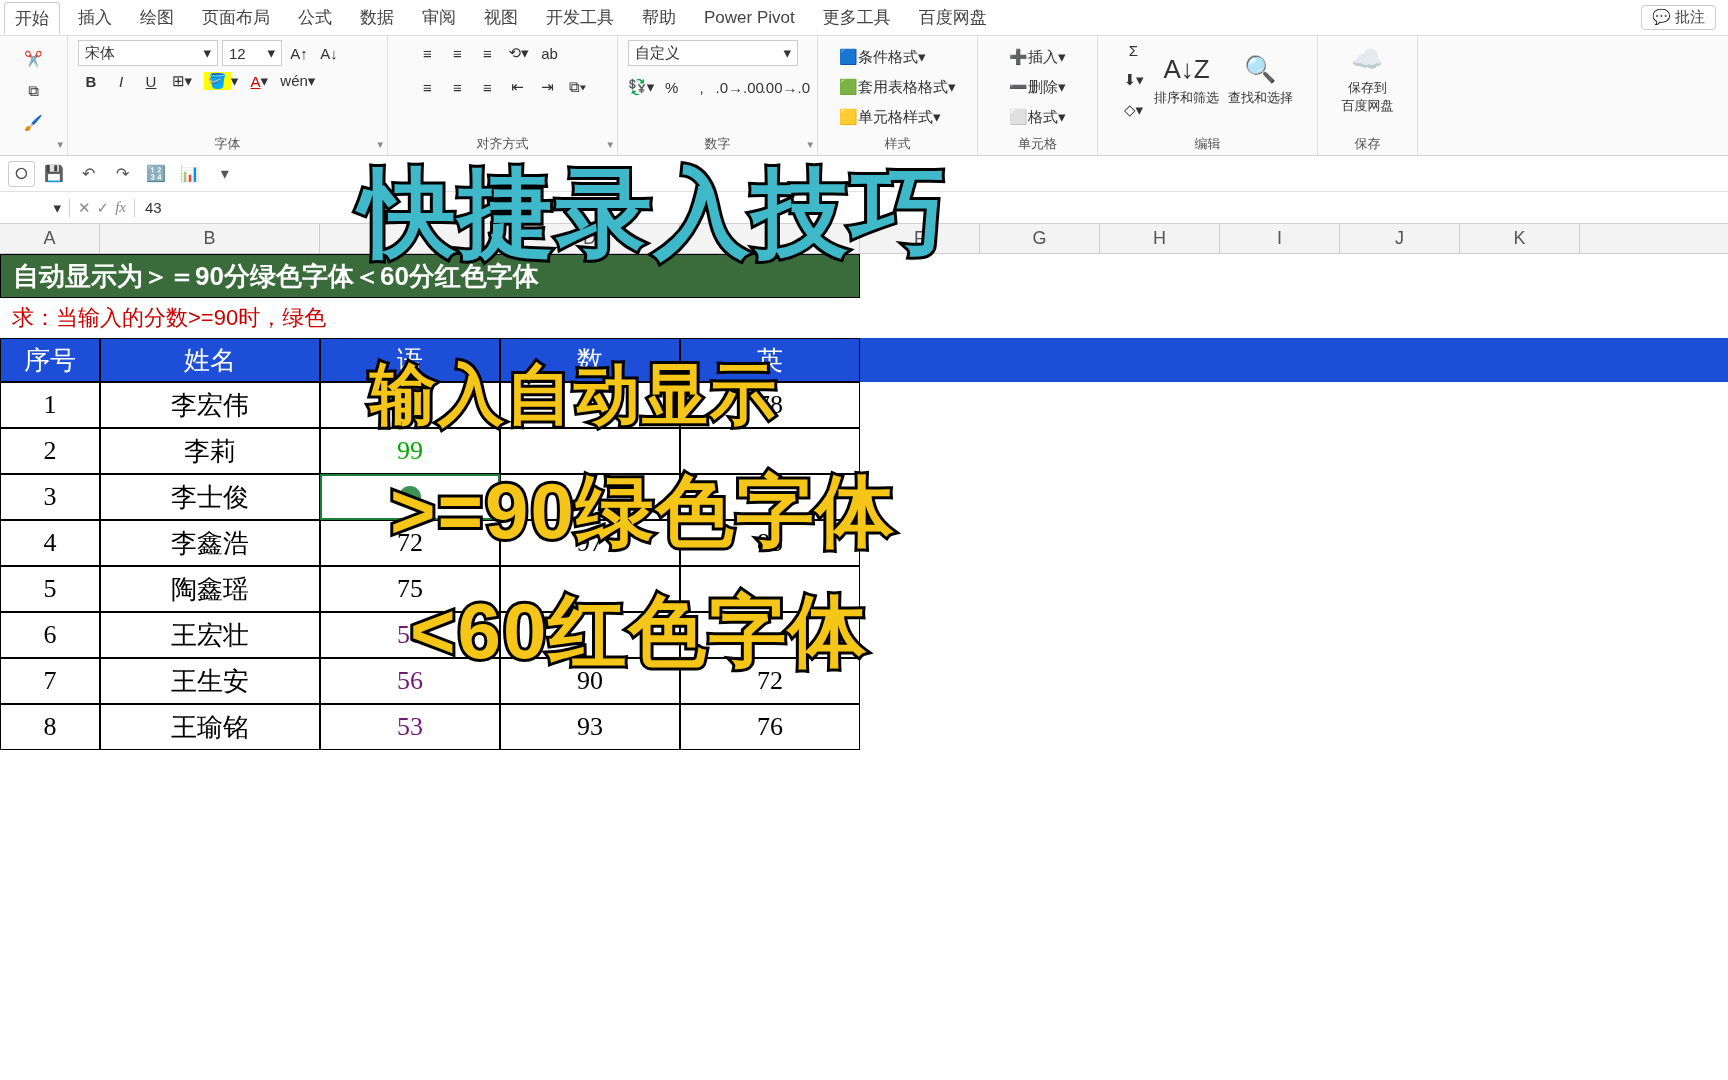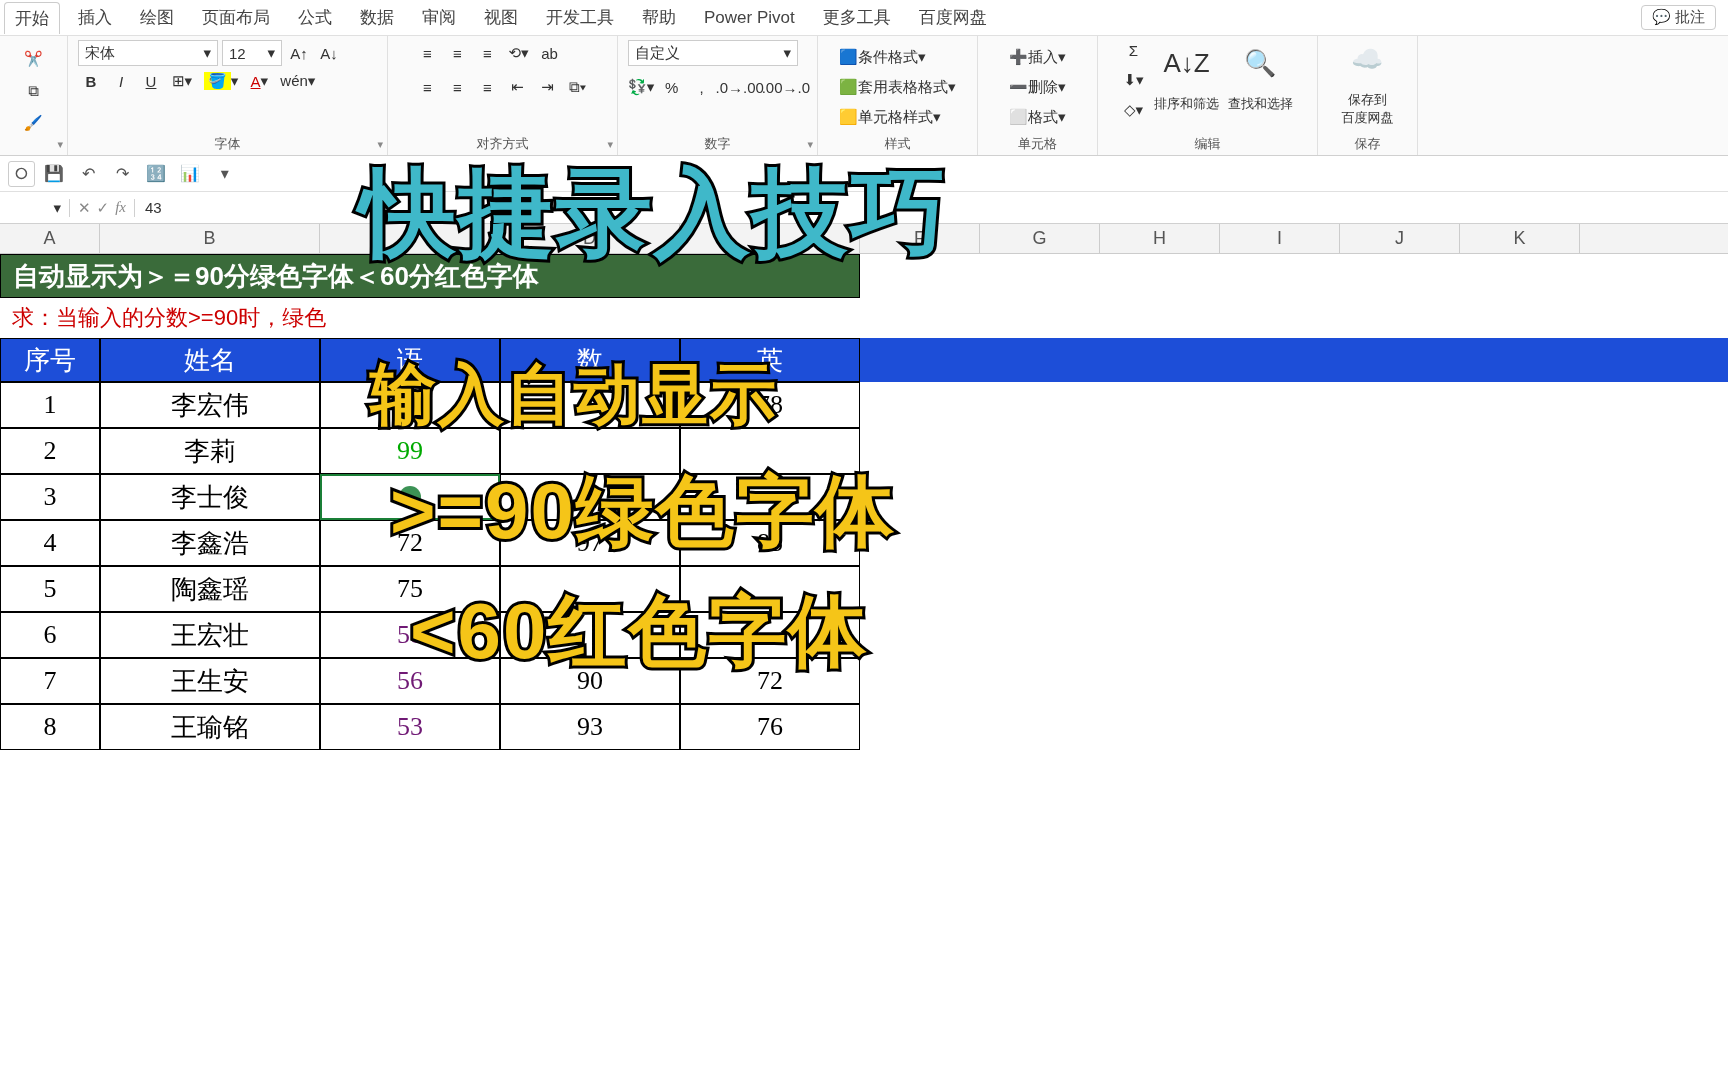--- a/index.html
+++ b/index.html
@@ -13,21 +13,21 @@
 .menubar .comment-btn { border: 1px solid #ccc; padding: 2px 10px; border-radius: 4px; font-size: 15px; margin-right: 8px; }
 
 
 .ribbon { display: flex; height: 120px; background: #fafafa; border-bottom: 1px solid #d0d0d0; font-size: 13px; color: #333; }
 .ribbon-group { border-right: 1px solid #e0e0e0; padding: 4px 10px 2px 10px; display: flex; flex-direction: column; justify-content: space-between; align-items: center; position: relative; }
 .ribbon-group .glabel { font-size: 13px; color: #555; text-align: center; padding-top: 2px; }
 .ribbon-row { display: flex; align-items: center; gap: 4px; }
 .ribbon-col { display: flex; flex-direction: column; gap: 2px; }
 .rb-btn { min-width: 26px; height: 26px; display: inline-flex; align-items: center; justify-content: center; border-radius: 3px; cursor: pointer; padding: 0 4px; font-size: 15px; }
 .rb-sel { border: 1px solid #ccc; height: 26px; padding: 0 6px; background: #fff; display: inline-flex; align-items: center; justify-content: space-between; gap: 6px; font-size: 15px; }
-.bigbtn { display: flex; flex-direction: column; align-items: center; justify-content: center; width: 70px; cursor: pointer; font-size: 13px; gap: 16px; padding: 4px 2px;}
+.bigbtn { display: flex; flex-direction: column; align-items: center; justify-content: center; width: 70px; cursor: pointer; font-size: 13px; gap: 4px; padding: 4px 2px;}
 .bigbtn .ic { font-size: 26px; }
 .ribbon .launcher { position: absolute; right: 4px; bottom: 4px; font-size: 11px; color: #888; cursor: pointer; }
 
 
 .qat { display: flex; align-items: center; height: 36px; padding: 0 8px; gap: 6px; border-bottom: 1px solid #e0e0e0; background: #fff; font-size: 16px; color: #555;}
 .qat .qbtn { width: 28px; height: 28px; display:inline-flex;align-items:center;justify-content:center;border-radius:3px;cursor:pointer;}
 .qat .qsel { border:1px solid #ccc;border-radius:3px;padding:0 6px;height:26px;display:inline-flex;align-items:center;}
 
 
 .fbar { display:flex;align-items:center;height:32px;border-bottom:1px solid #d0d0d0;font-size:15px;color:#333;}

